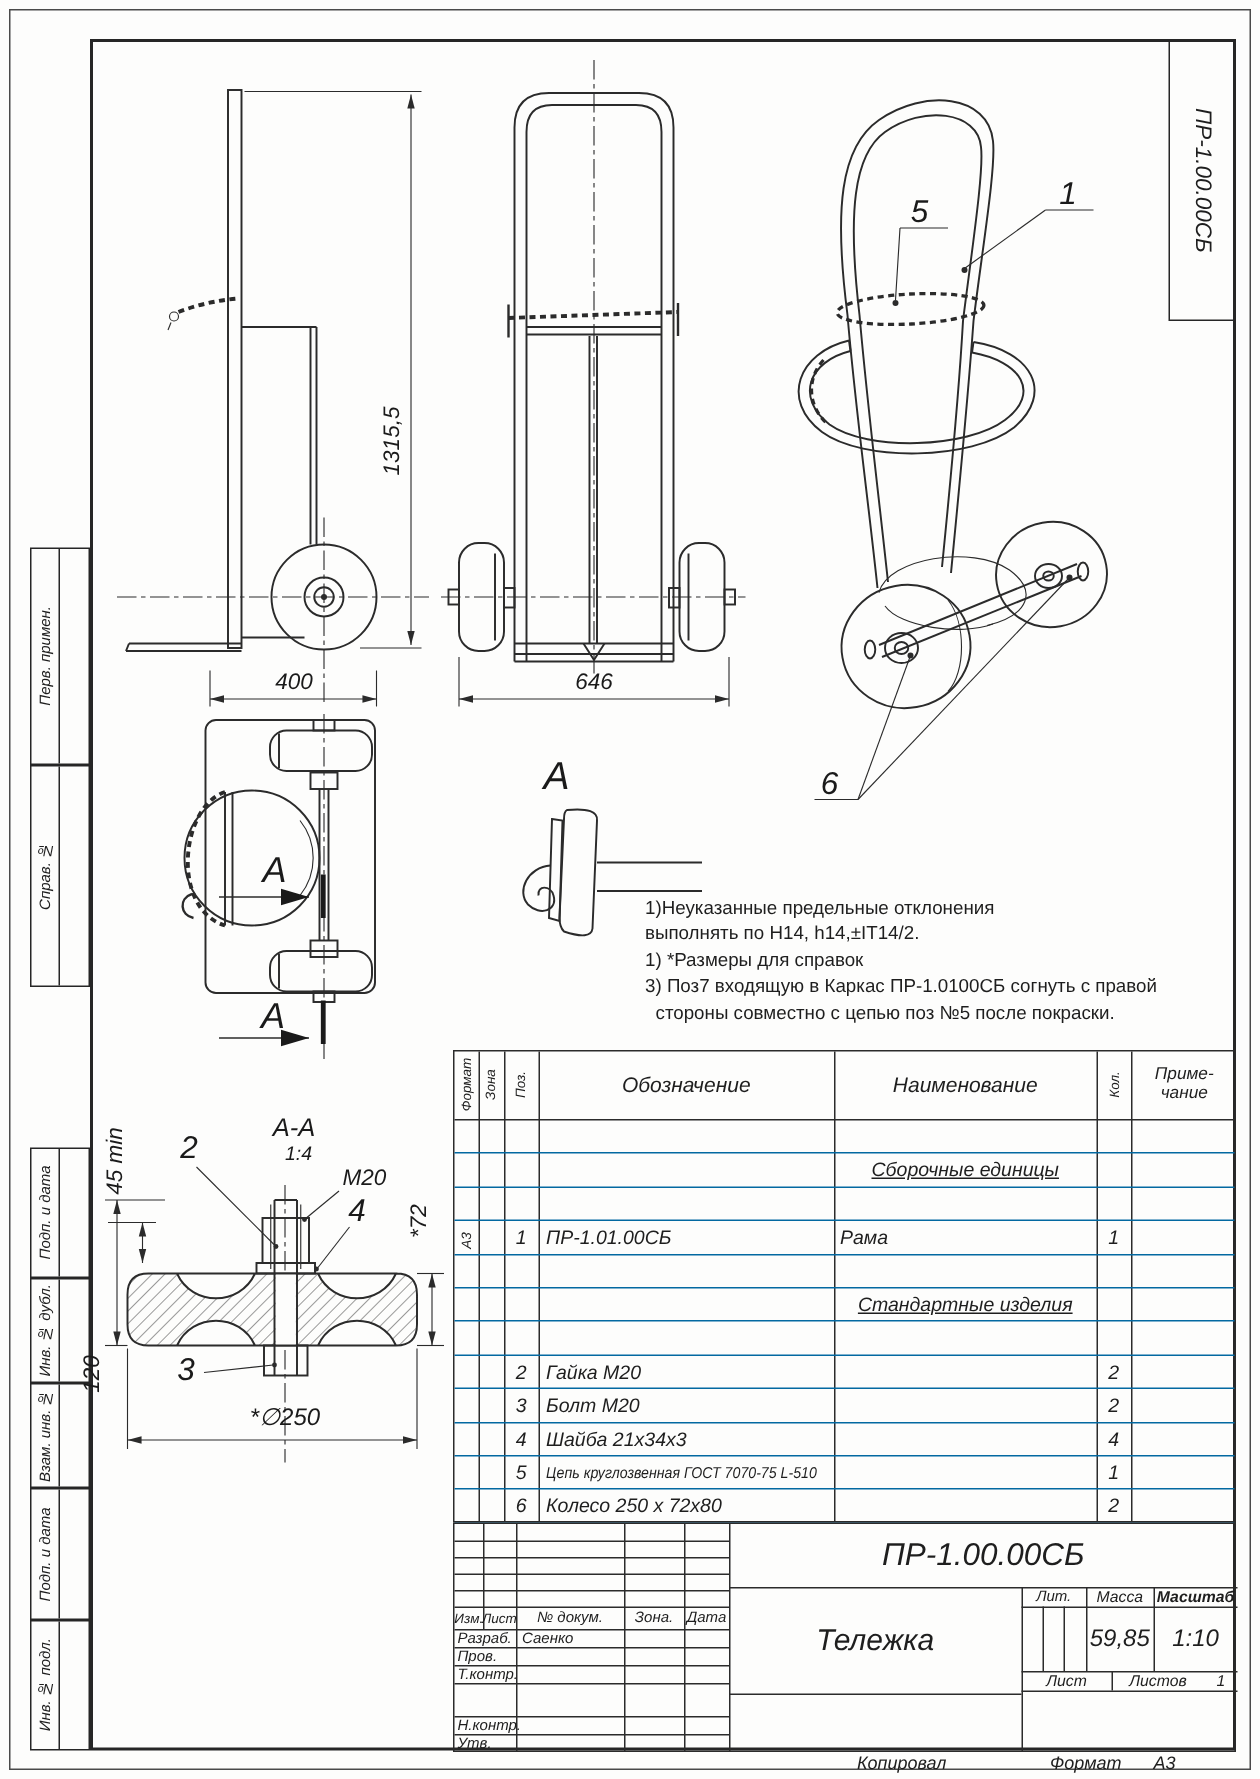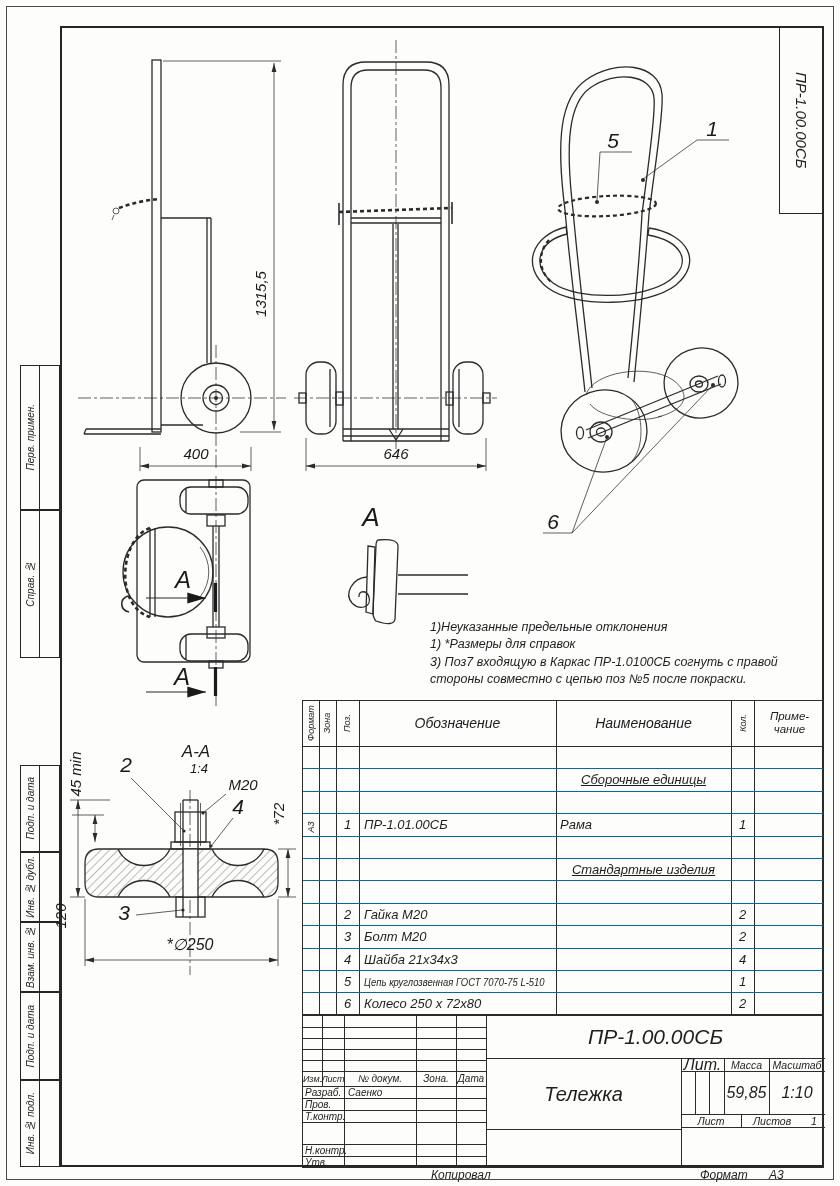--- a/index.html
+++ b/index.html
@@ -11,21 +11,21 @@
   .frame{left:60px;top:26px;width:764px;height:1141px;border:2px solid #262626;}
   
   .trbox{left:779px;top:26px;width:45px;height:188px;border:1.6px solid #262626;
          display:flex;align-items:center;justify-content:center;}
   .trbox span{writing-mode:vertical-rl;font-style:italic;font-size:15px;white-space:nowrap;}
   
   .mbox{left:20px;width:40px;border:1.5px solid #262626;display:flex;}
   .mbox .half{width:19px;border-right:1.2px solid #262626;display:flex;align-items:center;justify-content:center;}
   .mbox .half span{writing-mode:vertical-rl;transform:rotate(180deg);font-style:italic;font-size:10px;white-space:nowrap;}
   
-  .notes{left:430px;top:619px;width:372px;font-style:italic;font-size:12.5px;line-height:17.4px;}
+  .notes{left:430px;top:597px;width:372px;font-size:12.5px;line-height:17.4px;}
   .notes div:nth-child(5){padding-left:7px;}
   
   .spec{left:302px;top:700px;width:522px;height:315px;border:1.6px solid #2b2b2b;font-style:italic;}
   .vl{position:absolute;top:0;width:1.1px;background:#2b2b2b;}
   .hl{position:absolute;height:1.1px;background:#2b2b2b;}
   .spec-head{position:relative;height:46px;border-bottom:1.3px solid #2b2b2b;}
   .vwrap{position:absolute;top:0;height:44px;display:flex;align-items:center;justify-content:center;}
   .vwrap span{transform:rotate(-90deg);white-space:nowrap;font-size:9px;}
   .hlab{position:absolute;top:0;height:44px;display:flex;align-items:center;justify-content:center;font-size:14px;text-align:center;line-height:13px;}
   .prim{font-size:11.5px;flex-direction:column;}
@@ -307,20 +307,21 @@
       <text class="t15" transform="translate(284,814) rotate(-90)" text-anchor="middle">*72</text>
       <line class="thin" x1="85" y1="899" x2="85" y2="966"></line>
       <line class="thin" x1="278" y1="899" x2="278" y2="966"></line>
       <line class="thin" x1="85" y1="960" x2="278" y2="960" marker-start="url(#as)" marker-end="url(#ae)"></line>
       <text class="t16" x="190" y="950" text-anchor="middle">*∅250</text>
     </g>
   </svg>
 
   <div class="abs notes">
     <div>1)Неуказанные предельные отклонения</div>
+    <div>выполнять по Н14, h14,±IT14/2.</div>
     <div>1) *Размеры для справок</div>
     <div>3) Поз7 входящую в Каркас ПР-1.0100СБ согнуть с правой</div>
     <div>стороны совместно с цепью поз №5  после покраски.</div>
   </div>
 
   <div class="abs spec">
     <div class="vl" style="left:16px;height:100%;"></div>
     <div class="vl" style="left:33px;height:100%;"></div>
     <div class="vl" style="left:56px;height:100%;"></div>
     <div class="vl" style="left:253px;height:100%;"></div>
@@ -415,40 +416,40 @@
     <div class="hl" style="left:0;top:128px;width:183px;"></div>
     <div class="hl" style="left:0;top:140px;width:183px;"></div>
     <div class="hl" style="left:183px;top:42px;width:339px;"></div>
     <div class="hl" style="left:378px;top:55px;width:144px;"></div>
     <div class="hl" style="left:378px;top:98px;width:144px;"></div>
     <div class="hl" style="left:378px;top:111px;width:144px;"></div>
     <div class="hl" style="left:183px;top:113px;width:195px;"></div>
 
     <div class="abs tb-c" style="left:183px;top:2px;width:339px;height:38px;font-size:21px;">ПР-1.00.00СБ</div>
     <div class="abs tb-c" style="left:183px;top:48px;width:195px;height:60px;font-size:20px;">Тележка</div>
-    <div class="abs tb-c" style="left:378px;top:42px;width:43px;height:13px;font-size:16px;">Лит.</div>
+    <div class="abs tb-c" style="left:378px;top:42px;width:43px;height:13px;font-size:10px;">Лит.</div>
     <div class="abs tb-c" style="left:421px;top:42px;width:45px;height:13px;font-size:10.5px;">Масса</div>
-    <div class="abs tb-c" style="left:466px;top:42px;width:56px;height:13px;font-size:10.5px;">Масштаб</div>
+    <div class="abs tb-c" style="left:466px;top:42px;width:56px;height:13px;font-size:10.5px;font-weight:bold;">Масштаб</div>
     <div class="abs tb-c" style="left:421px;top:55px;width:45px;height:43px;font-size:16px;">59,85</div>
     <div class="abs tb-c" style="left:466px;top:55px;width:56px;height:43px;font-size:16px;">1:10</div>
     <div class="abs tb-c" style="left:378px;top:98px;width:60px;height:13px;font-size:10.5px;">Лист</div>
     <div class="abs tb-c" style="left:438px;top:98px;width:62px;height:13px;font-size:10.5px;">Листов</div>
     <div class="abs tb-c" style="left:500px;top:98px;width:22px;height:13px;font-size:10.5px;">1</div>
     <div class="abs tb-c" style="left:0;top:55px;width:19px;height:15px;font-size:9px;">Изм.</div>
     <div class="abs tb-c" style="left:19px;top:55px;width:22px;height:15px;font-size:9px;">Лист</div>
     <div class="abs tb-c" style="left:41px;top:55px;width:72px;height:15px;font-size:10px;">№ докум.</div>
     <div class="abs tb-c" style="left:113px;top:55px;width:40px;height:15px;font-size:10px;">Зона.</div>
     <div class="abs tb-c" style="left:153px;top:55px;width:30px;height:15px;font-size:10px;text-align:right;">Дата</div>
     <div class="tb-s" style="left:2px;top:71px;">Разраб.</div>
     <div class="tb-s" style="left:45px;top:71px;">Саенко</div>
     <div class="tb-s" style="left:2px;top:83px;text-align:center;">Пров.</div>
     <div class="tb-s" style="left:2px;top:95px;">Т.контр.</div>
     <div class="tb-s" style="left:2px;top:129px;">Н.контр.</div>
     <div class="tb-s" style="left:2px;top:141px;">Утв.</div>
   </div>
 
-  <div class="abs footer-row" style="left:431px;width:200px;text-align:left;">Копировал</div>
+  <div class="abs footer-row" style="left:431px;width:200px;text-align:right;">Копировал</div>
   <div class="abs footer-row" style="left:700px;width:120px;">
     <span>Формат</span>
     <span style="margin-left:18px;">А3</span>
   </div>
 
 </div>
 
 </body></html>

